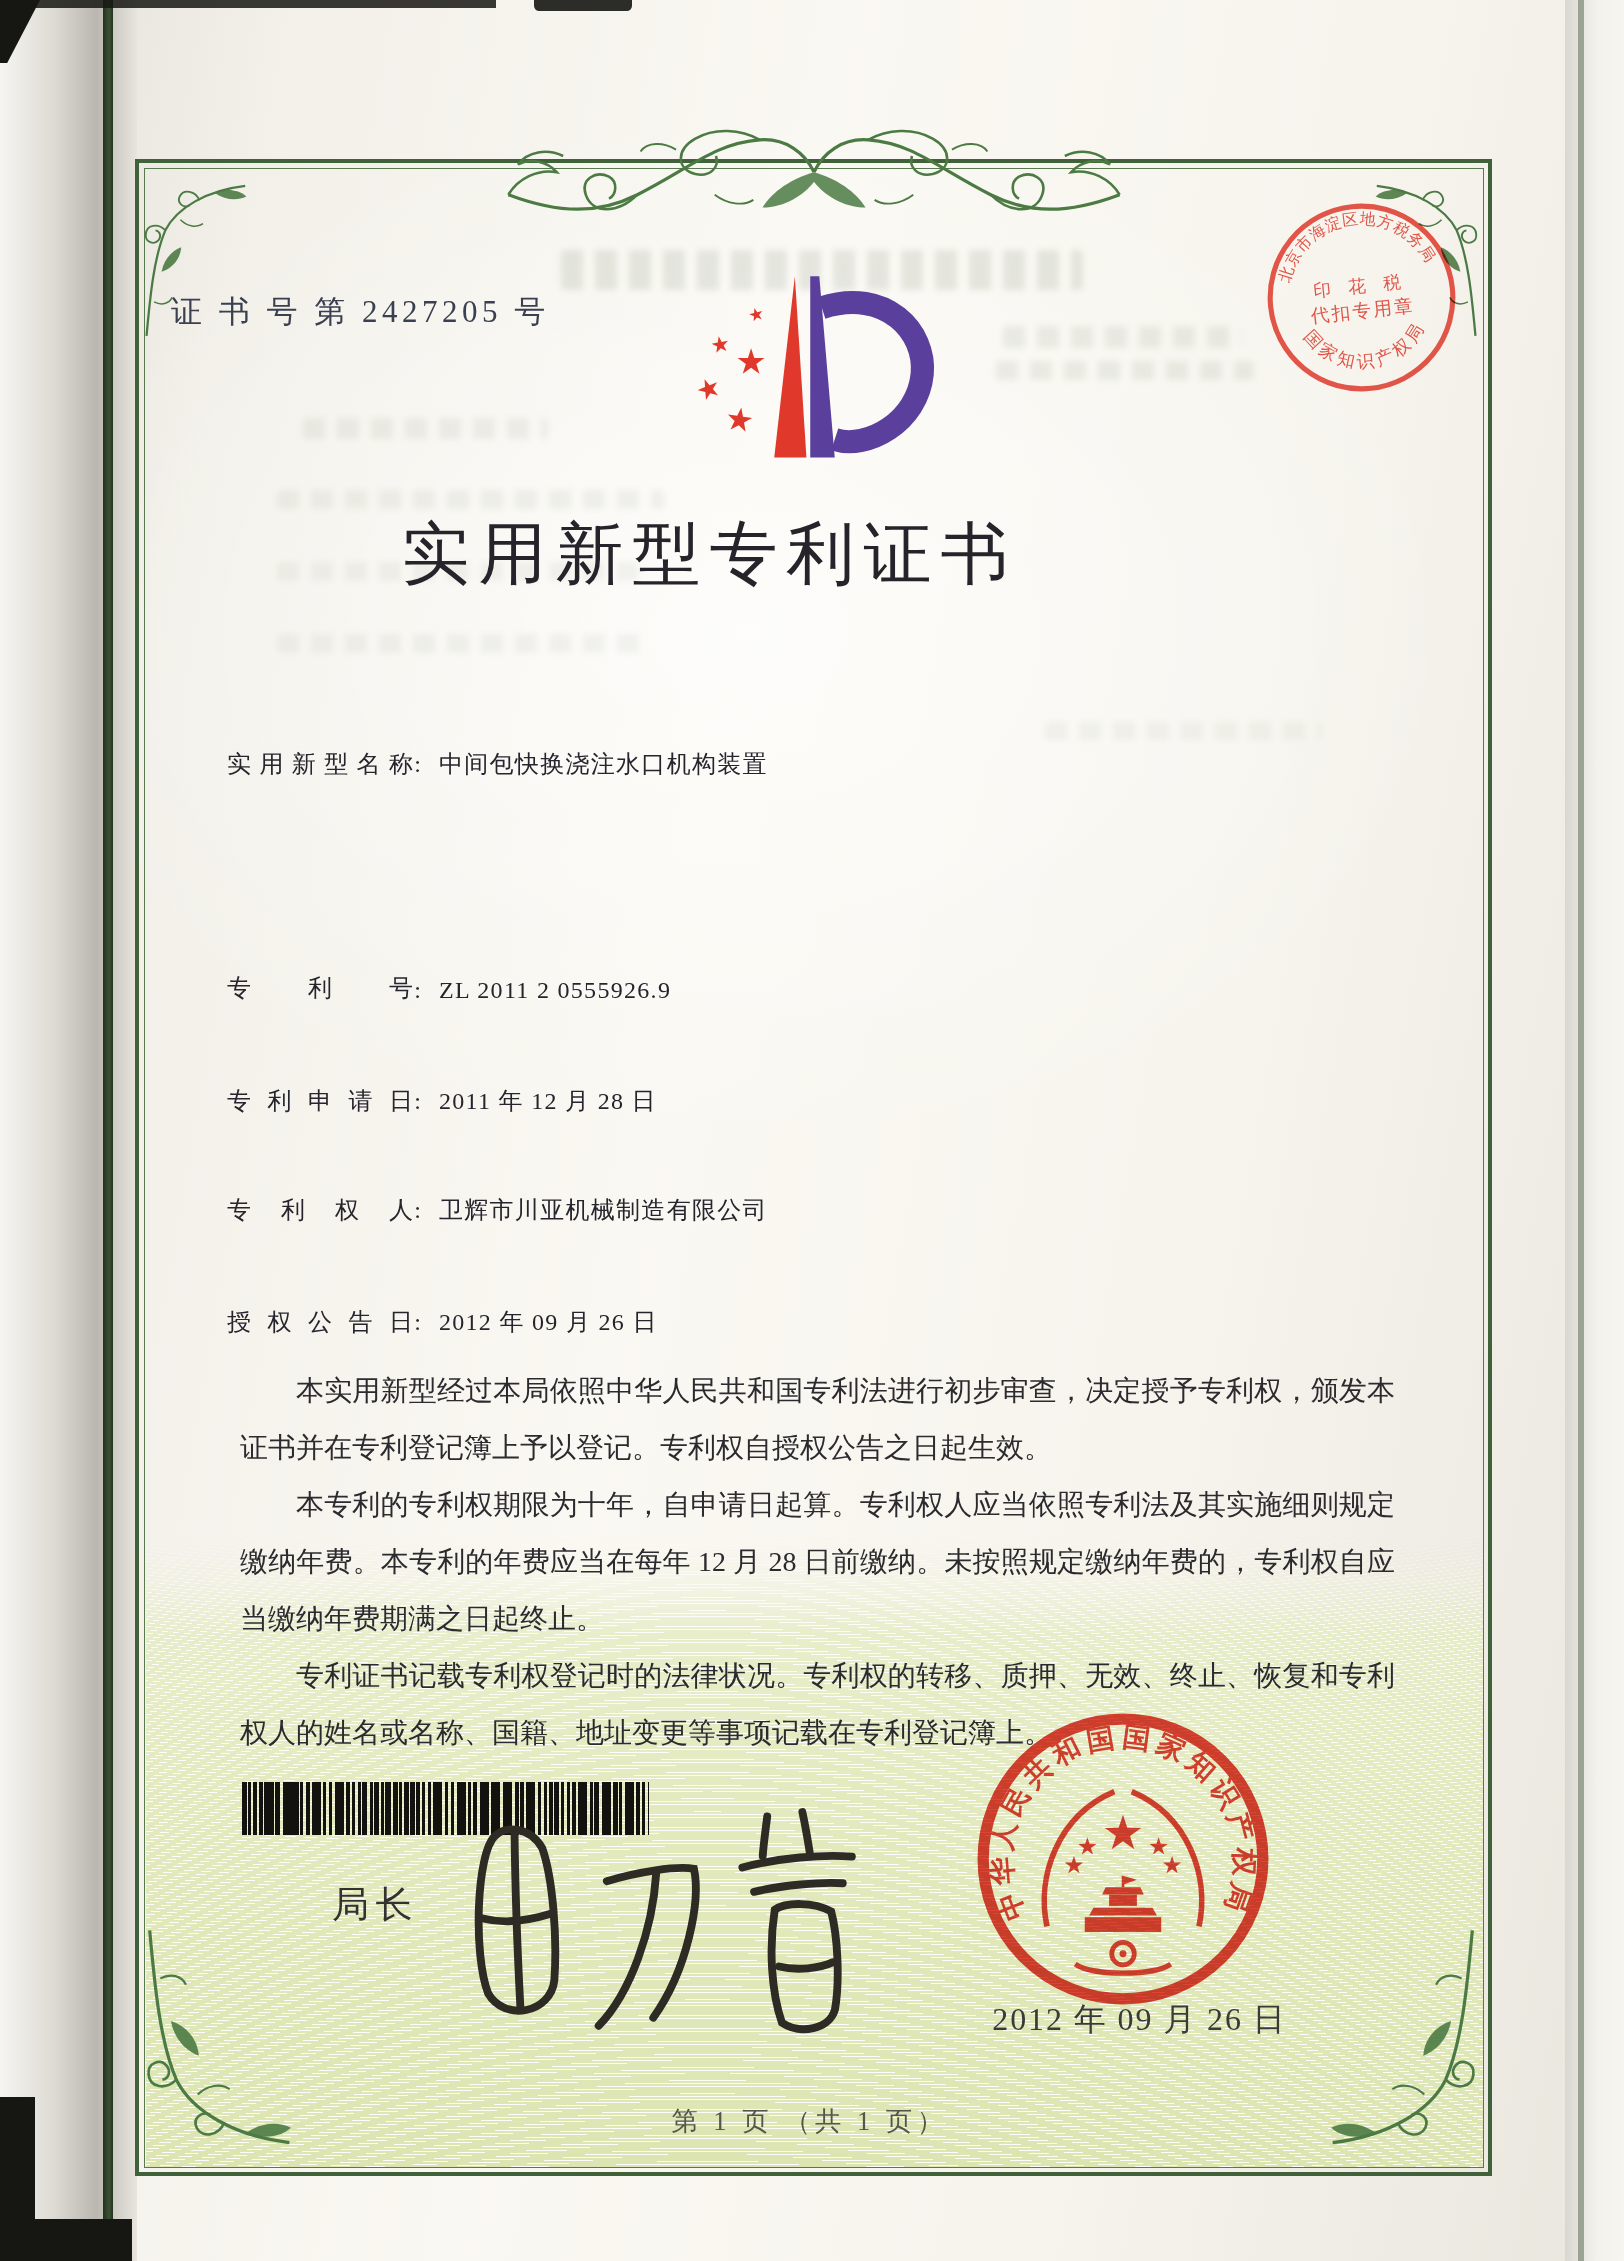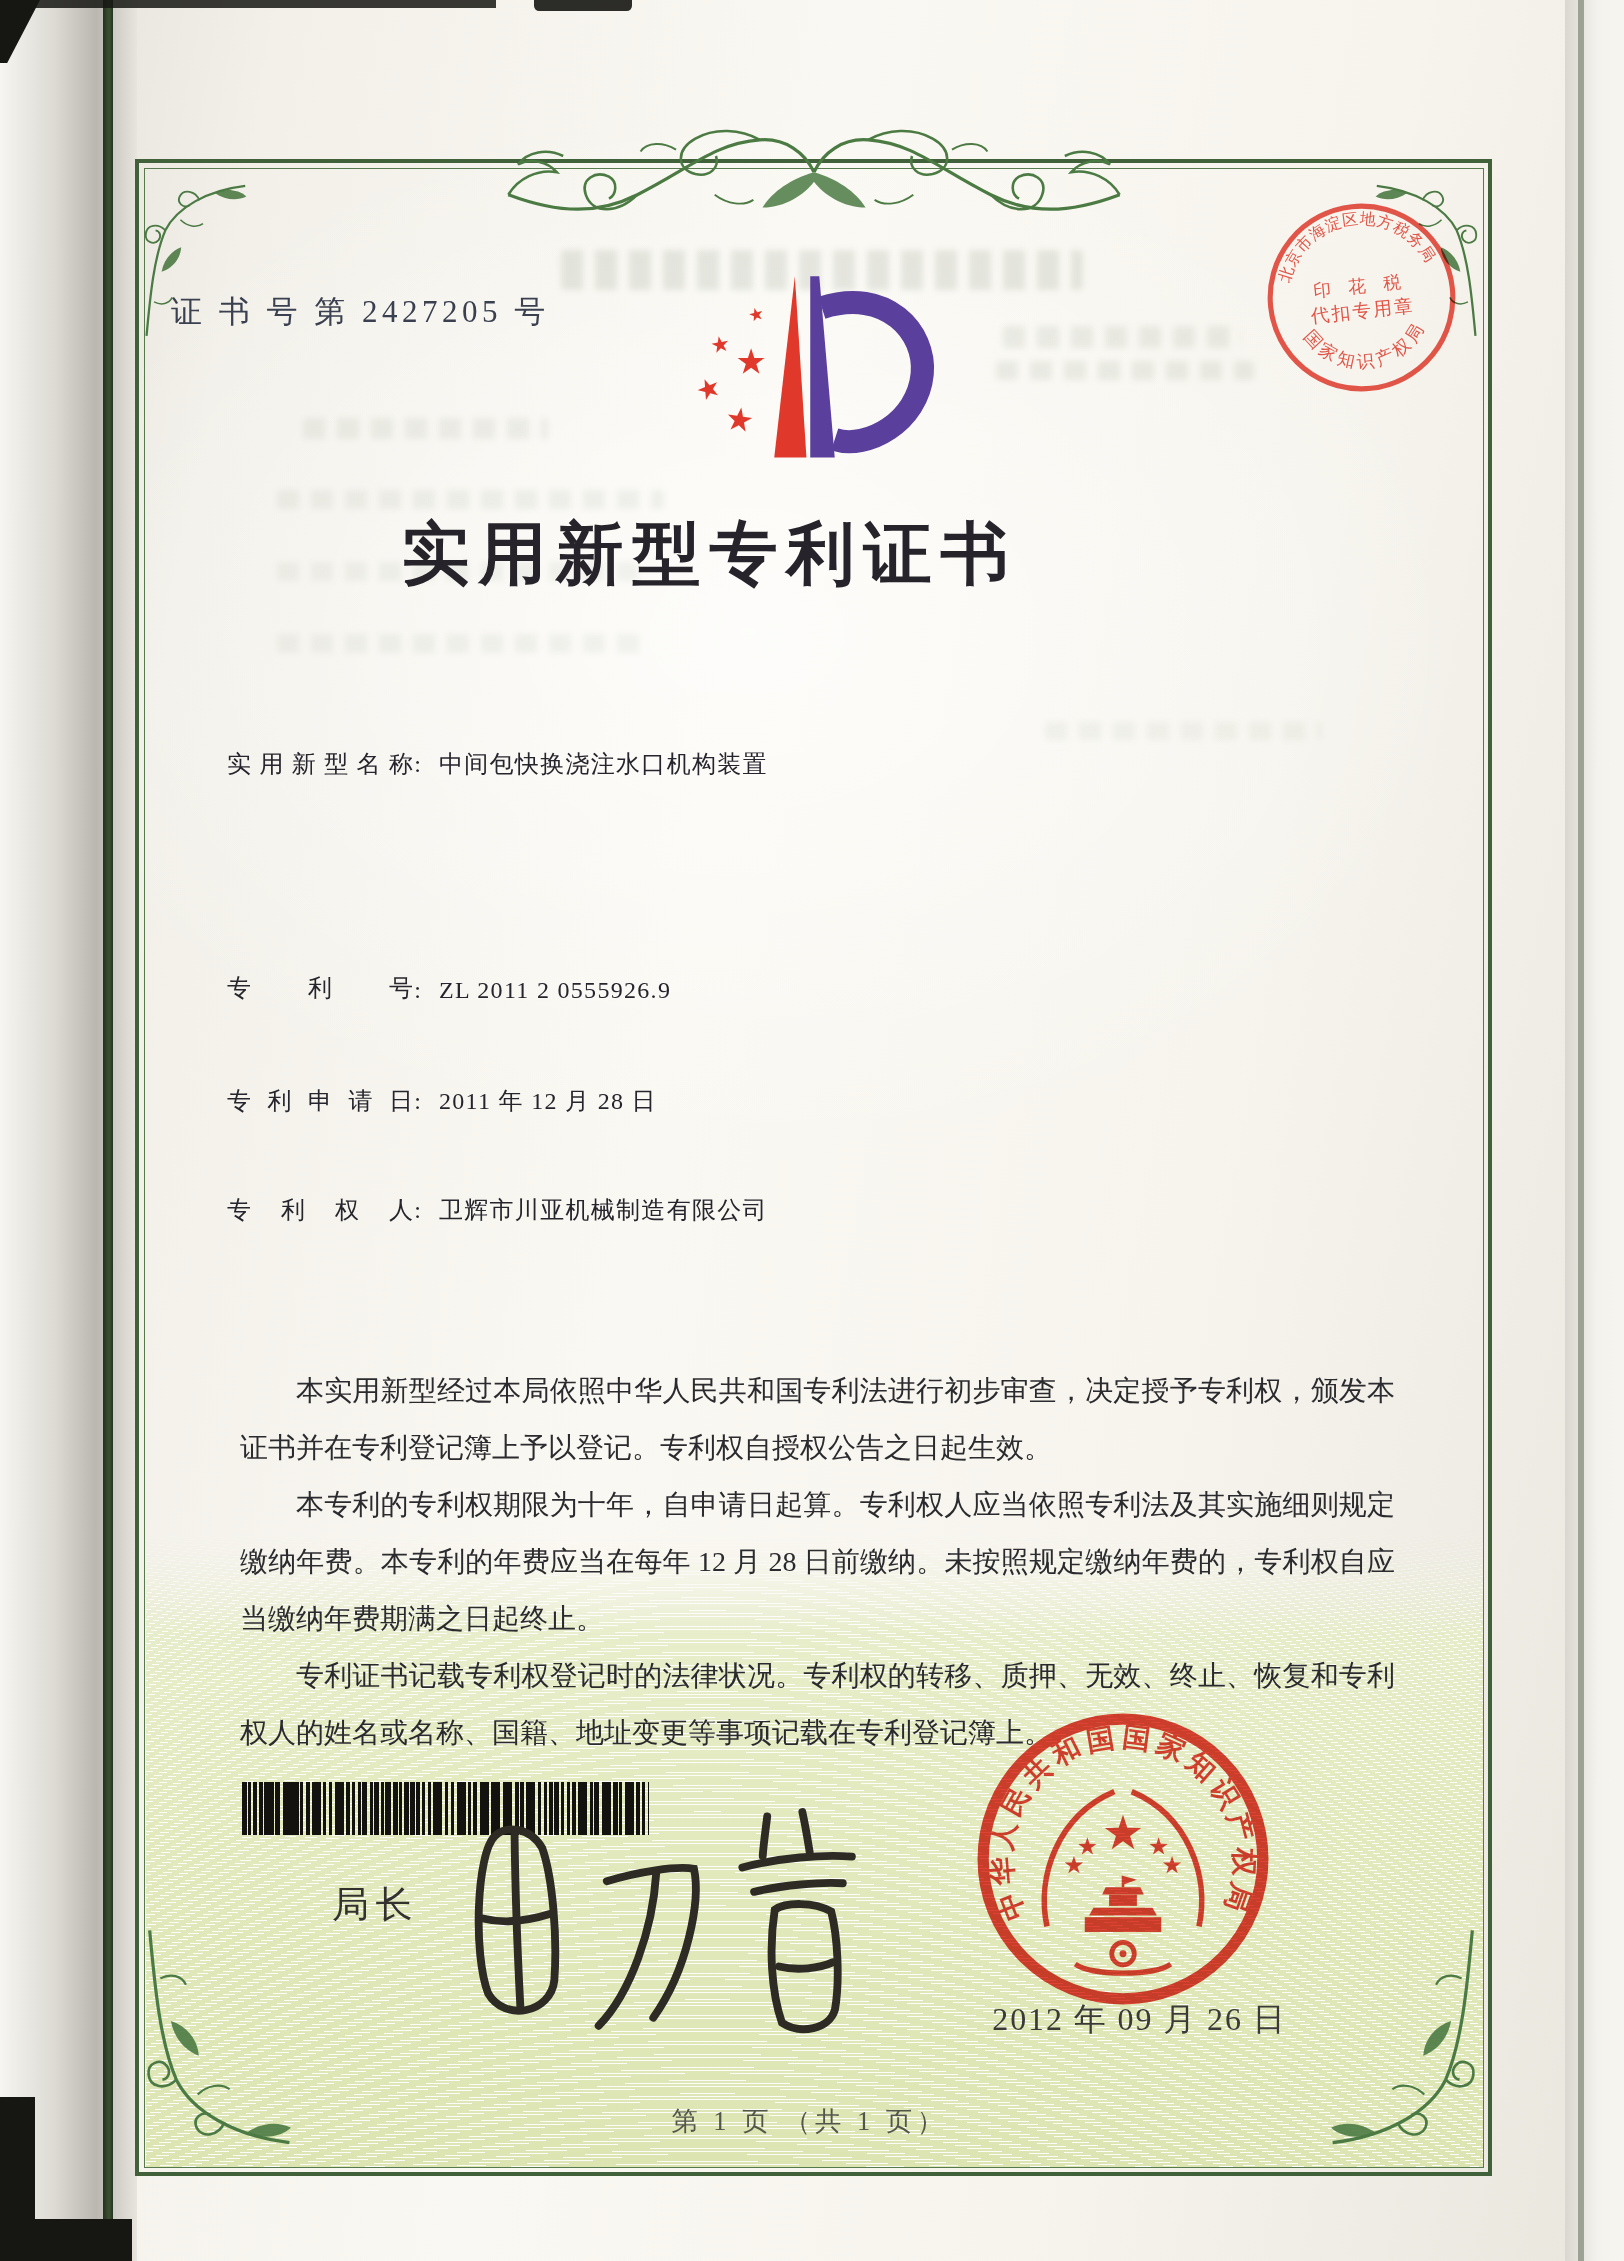--- a/index.html
+++ b/index.html
@@ -34,21 +34,21 @@
       repeating-radial-gradient(1225px 361px at 42% -413px, rgba(255,255,255,.9) 0 1.9px, rgba(255,255,255,0) 1.9px 11px),
       linear-gradient(180deg, rgba(229,236,198,0) 0%, rgba(229,236,198,.9) 16%, #e3eabf 42%, #dce5b2 100%);
     -webkit-mask-image:linear-gradient(180deg,transparent 0,#000 110px);
             mask-image:linear-gradient(180deg,transparent 0,#000 110px);}
   
   .ghost{position:absolute;filter:blur(3.2px);opacity:.12;border-radius:3.9px;
     background:repeating-linear-gradient(90deg,#76846e 0 22px,transparent 22px 34px);}
   
   .cert-number{position:absolute;left:171px;top:291px;font-size:31px;letter-spacing:4.5px;color:#3a4050;}
   .title{position:absolute;left:135px;top:509px;width:1149px;text-align:center;
-    font-size:68px;font-weight:bold;letter-spacing:9px;color:#26242a;}
+    font-size:68px;font-weight:normal;letter-spacing:9px;color:#26242a;}
   .row{position:absolute;left:227px;font-size:24px;color:#26242c;white-space:nowrap;}
   .f-label{display:inline-block;width:186px;text-align:justify;text-align-last:justify;vertical-align:bottom;}
   .f-colon{display:inline-block;margin-left:1.3px;margin-right:18px;}
   .f-value{letter-spacing:1.3px;}
   .paras{position:absolute;left:240px;top:1362px;width:1155px;font-size:28px;line-height:57px;
     text-align:justify;color:#2b2a2e;}
   .paras p{margin:0;text-indent:2em;}
   .barcode{position:absolute;left:242px;top:1782px;width:407px;height:53px;
     background:
       repeating-linear-gradient(90deg,#14120f 0 3.2px,transparent 3.2px 5.8px),
@@ -177,20 +177,23 @@
   </div>
   <div class="row" style="top:972px">
     <span class="f-label">专利号</span><span class="f-colon">:</span><span class="f-value">ZL 2011 2 0555926.9</span>
   </div>
   <div class="row" style="top:1085px">
     <span class="f-label">专利申请日</span><span class="f-colon">:</span><span class="f-value">2011 年 12 月 28 日</span>
   </div>
   <div class="row" style="top:1194px">
     <span class="f-label">专利权人</span><span class="f-colon">:</span><span class="f-value">卫辉市川亚机械制造有限公司</span>
   </div>
+  <div class="row" style="top:1306px">
+    <span class="f-label">授权公告日</span><span class="f-colon">:</span><span class="f-value">2012 年 09 月 26 日</span>
+  </div>
 
   <div class="paras">
     <p>本实用新型经过本局依照中华人民共和国专利法进行初步审查，决定授予专利权，颁发本证书并在专利登记簿上予以登记。专利权自授权公告之日起生效。</p>
     <p>本专利的专利权期限为十年，自申请日起算。专利权人应当依照专利法及其实施细则规定缴纳年费。本专利的年费应当在每年 12 月 28 日前缴纳。未按照规定缴纳年费的，专利权自应当缴纳年费期满之日起终止。</p>
     <p>专利证书记载专利权登记时的法律状况。专利权的转移、质押、无效、终止、恢复和专利权人的姓名或名称、国籍、地址变更等事项记载在专利登记簿上。</p>
   </div>
 
   <div class="barcode"></div>
 
   <div class="signer-title">局长</div>

